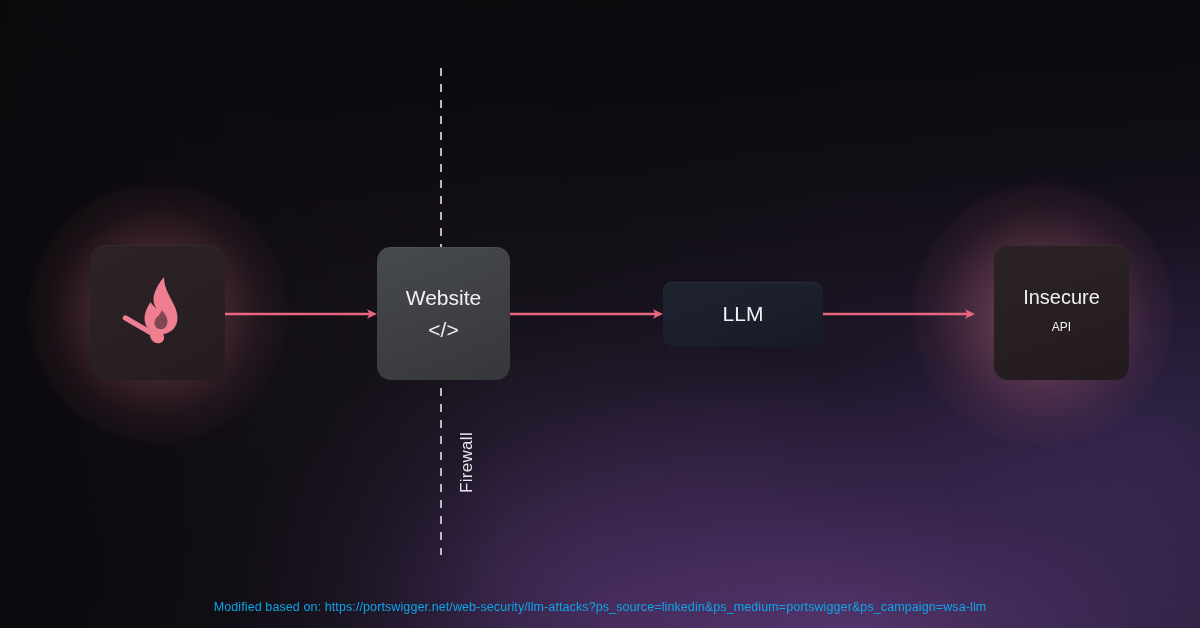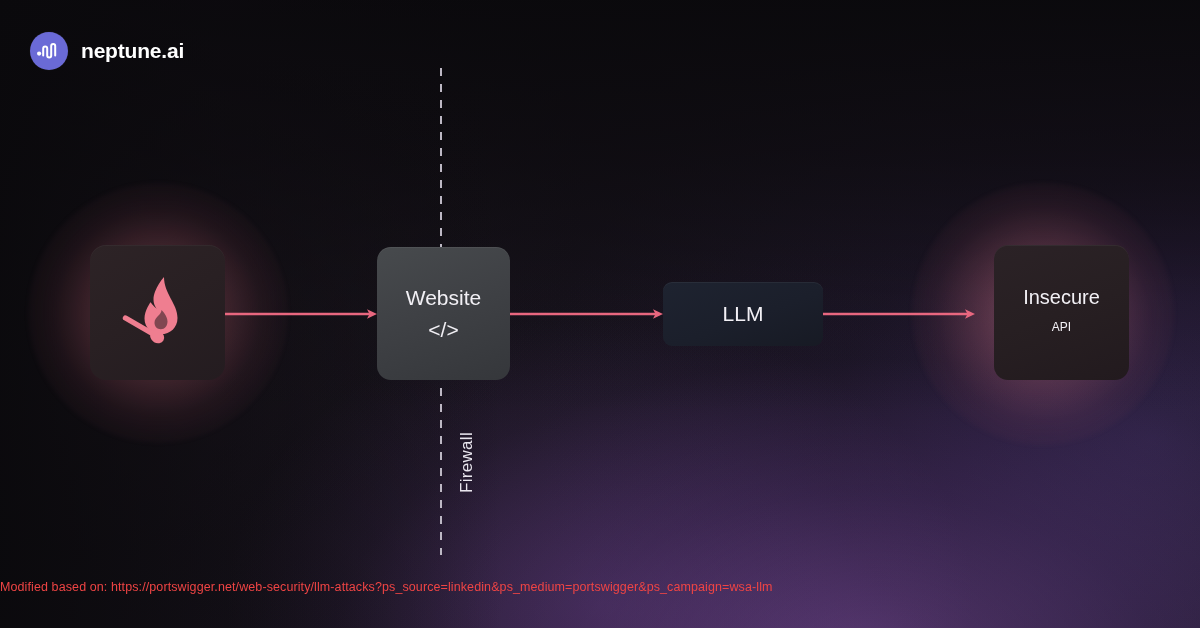--- a/index.html
+++ b/index.html
@@ -160,47 +160,39 @@
     position: absolute;
     height: 12px;
     display: block;
   }
   .arrow svg { display: block; overflow: visible; }
 
   
   .caption {
     position: absolute;
     left: 0; right: 0;
-    top: 580px;
-    color: #ef4444;
+    top: 600px;
+    text-align: center;
+    color: #0ea5e9;
     font-size: 12.5px;
     letter-spacing: 0.1px;
     white-space: nowrap;
   }
 </style>
 </head>
 <body>
 
 <div id="canvas">
 
   <div class="bg-layer bg-base"></div>
   <div class="bg-layer bg-topdark"></div>
   <div class="bg-layer bg-leftdark"></div>
   <div class="glow glow-left"></div>
   <div class="glow glow-right"></div>
 
-  <div class="brand">
-    <div class="brand-mark">
-      <svg width="26" height="20" viewBox="0 0 26 20" aria-hidden="true">
-        <circle cx="3.1" cy="12.6" r="2.1" fill="#ffffff"></circle>
-        <path d="M7.2 14.6 V7.6 a2.0 2.0 0 0 1 4.0 0 V14.6 a2.0 2.0 0 0 0 4.0 0 V5.0 a2.0 2.0 0 0 1 4.0 0 V14.6" fill="none" stroke="#ffffff" stroke-width="2.0" stroke-linecap="round" stroke-linejoin="round"></path>
-      </svg>
-    </div>
-    <div class="brand-name">neptune.ai</div>
-  </div>
 
   <div class="firewall-line"></div>
   <div class="firewall-label">Firewall</div>
 
   <div class="node node-attacker">
     <span>
       <svg width="76" height="78" viewBox="0 0 76 78" aria-hidden="true">
         <path d="M44.0 5 C44.0 5 33.5 17.0 33.5 27.5 C33.5 33.0 36.5 36.5 36.5 36.5 C36.5 36.5 33.0 33.8 30.6 30.2 C30.6 30.2 24.5 38.0 24.5 46.5 C24.5 56.0 32.2 62.2 41.0 62.2 C50.3 62.2 57.5 55.6 57.5 46.0 C57.5 31.5 44.0 22.0 44.0 5 Z" fill="#ef7e90"></path>
         <path d="M41.5 38.0 C41.5 38.0 47.5 43.5 47.5 49.5 C47.5 54.0 44.7 57.2 40.8 57.2 C37.2 57.2 34.5 54.6 34.5 50.8 C34.5 45.0 41.5 43.0 41.5 38.0 Z" fill="#24191d" opacity="0.55"></path>
         <line x1="5.5" y1="46.0" x2="34.0" y2="62.5" stroke="#ef7e90" stroke-width="5.4" stroke-linecap="round"></line>

